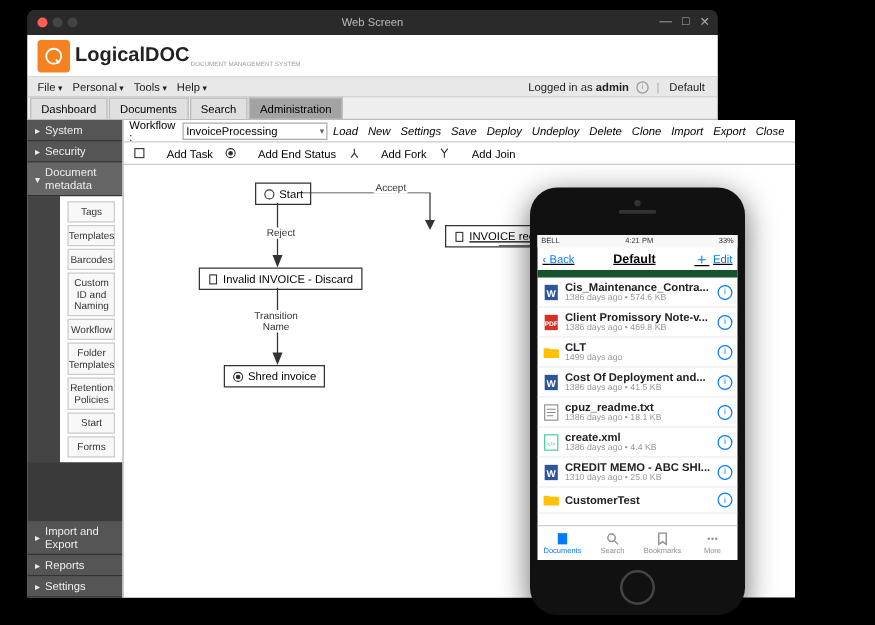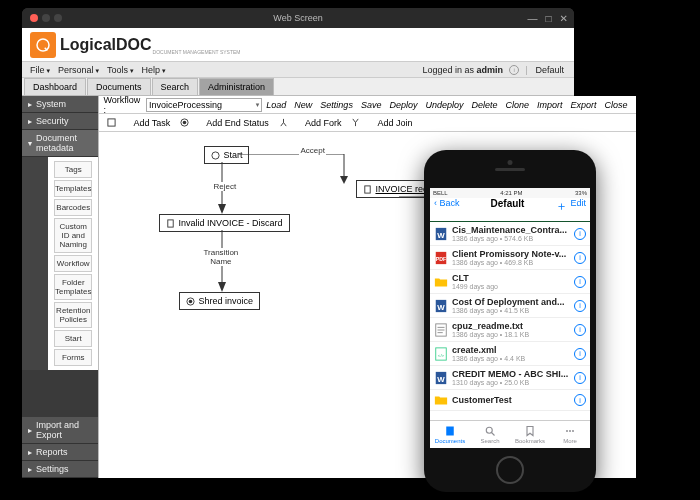--- a/index.html
+++ b/index.html
@@ -67,21 +67,21 @@
   .wf-arrow { position: absolute; }
   .arrow-lbl { position: absolute; font-size: 8px; color: #333; background: #fff; padding: 0 1px; }
   
   
   .phone { position: absolute; left: 424px; top: 150px; width: 172px; height: 342px; background: #111; border-radius: 22px; padding: 38px 6px 44px 6px; box-shadow: 0 6px 24px rgba(0,0,0,0.6); }
   .phone::before { content: ""; position: absolute; top: 18px; left: 50%; transform: translateX(-50%); width: 30px; height: 3px; background: #333; border-radius: 2px; }
   .phone::after { content: ""; position: absolute; top: 10px; left: 50%; transform: translateX(-50%); width: 5px; height: 5px; background: #333; border-radius: 50%; }
   .home-btn { position: absolute; bottom: 8px; left: 50%; transform: translateX(-50%); width: 28px; height: 28px; border: 2px solid #444; border-radius: 50%; cursor: pointer; }
   .screen { width: 100%; height: 100%; background: #fff; display: flex; flex-direction: column; font-size: 8px; }
   .statusbar { height: 10px; background: #f7f7f7; display: flex; align-items: center; justify-content: space-between; padding: 0 3px; font-size: 6px; color: #333; }
-  .navhdr { height: 24px; border-bottom: 1px solid #14532d; display: flex; align-items: flex-start; padding: 0 4px; }
+  .navhdr { height: 24px; border-bottom: 6px solid #14532d; display: flex; align-items: center; padding: 0 4px; text-decoration: underline; }
   .navhdr .back { color: #007aff; font-size: 9px; cursor: pointer; }
   .navhdr .ttl { flex: 1; text-align: center; font-weight: bold; font-size: 10px; }
   .navhdr .edit { color: #007aff; font-size: 9px; cursor: pointer; }
   .navhdr .plus { color: #007aff; font-size: 12px; margin-right: 3px; cursor: pointer; }
   .filelist { flex: 1; overflow: hidden; }
   .frow { display: flex; align-items: center; padding: 3px 4px; border-bottom: 1px solid #eee; gap: 4px; }
   .fic { width: 14px; height: 14px; flex-shrink: 0; display: flex; align-items: center; justify-content: center; }
   .fic svg { width: 14px; height: 14px; }
   .finfo { flex: 1; min-width: 0; }
   .fname { font-size: 9px; font-weight: 600; color: #222; white-space: nowrap; overflow: hidden; text-overflow: ellipsis; }

